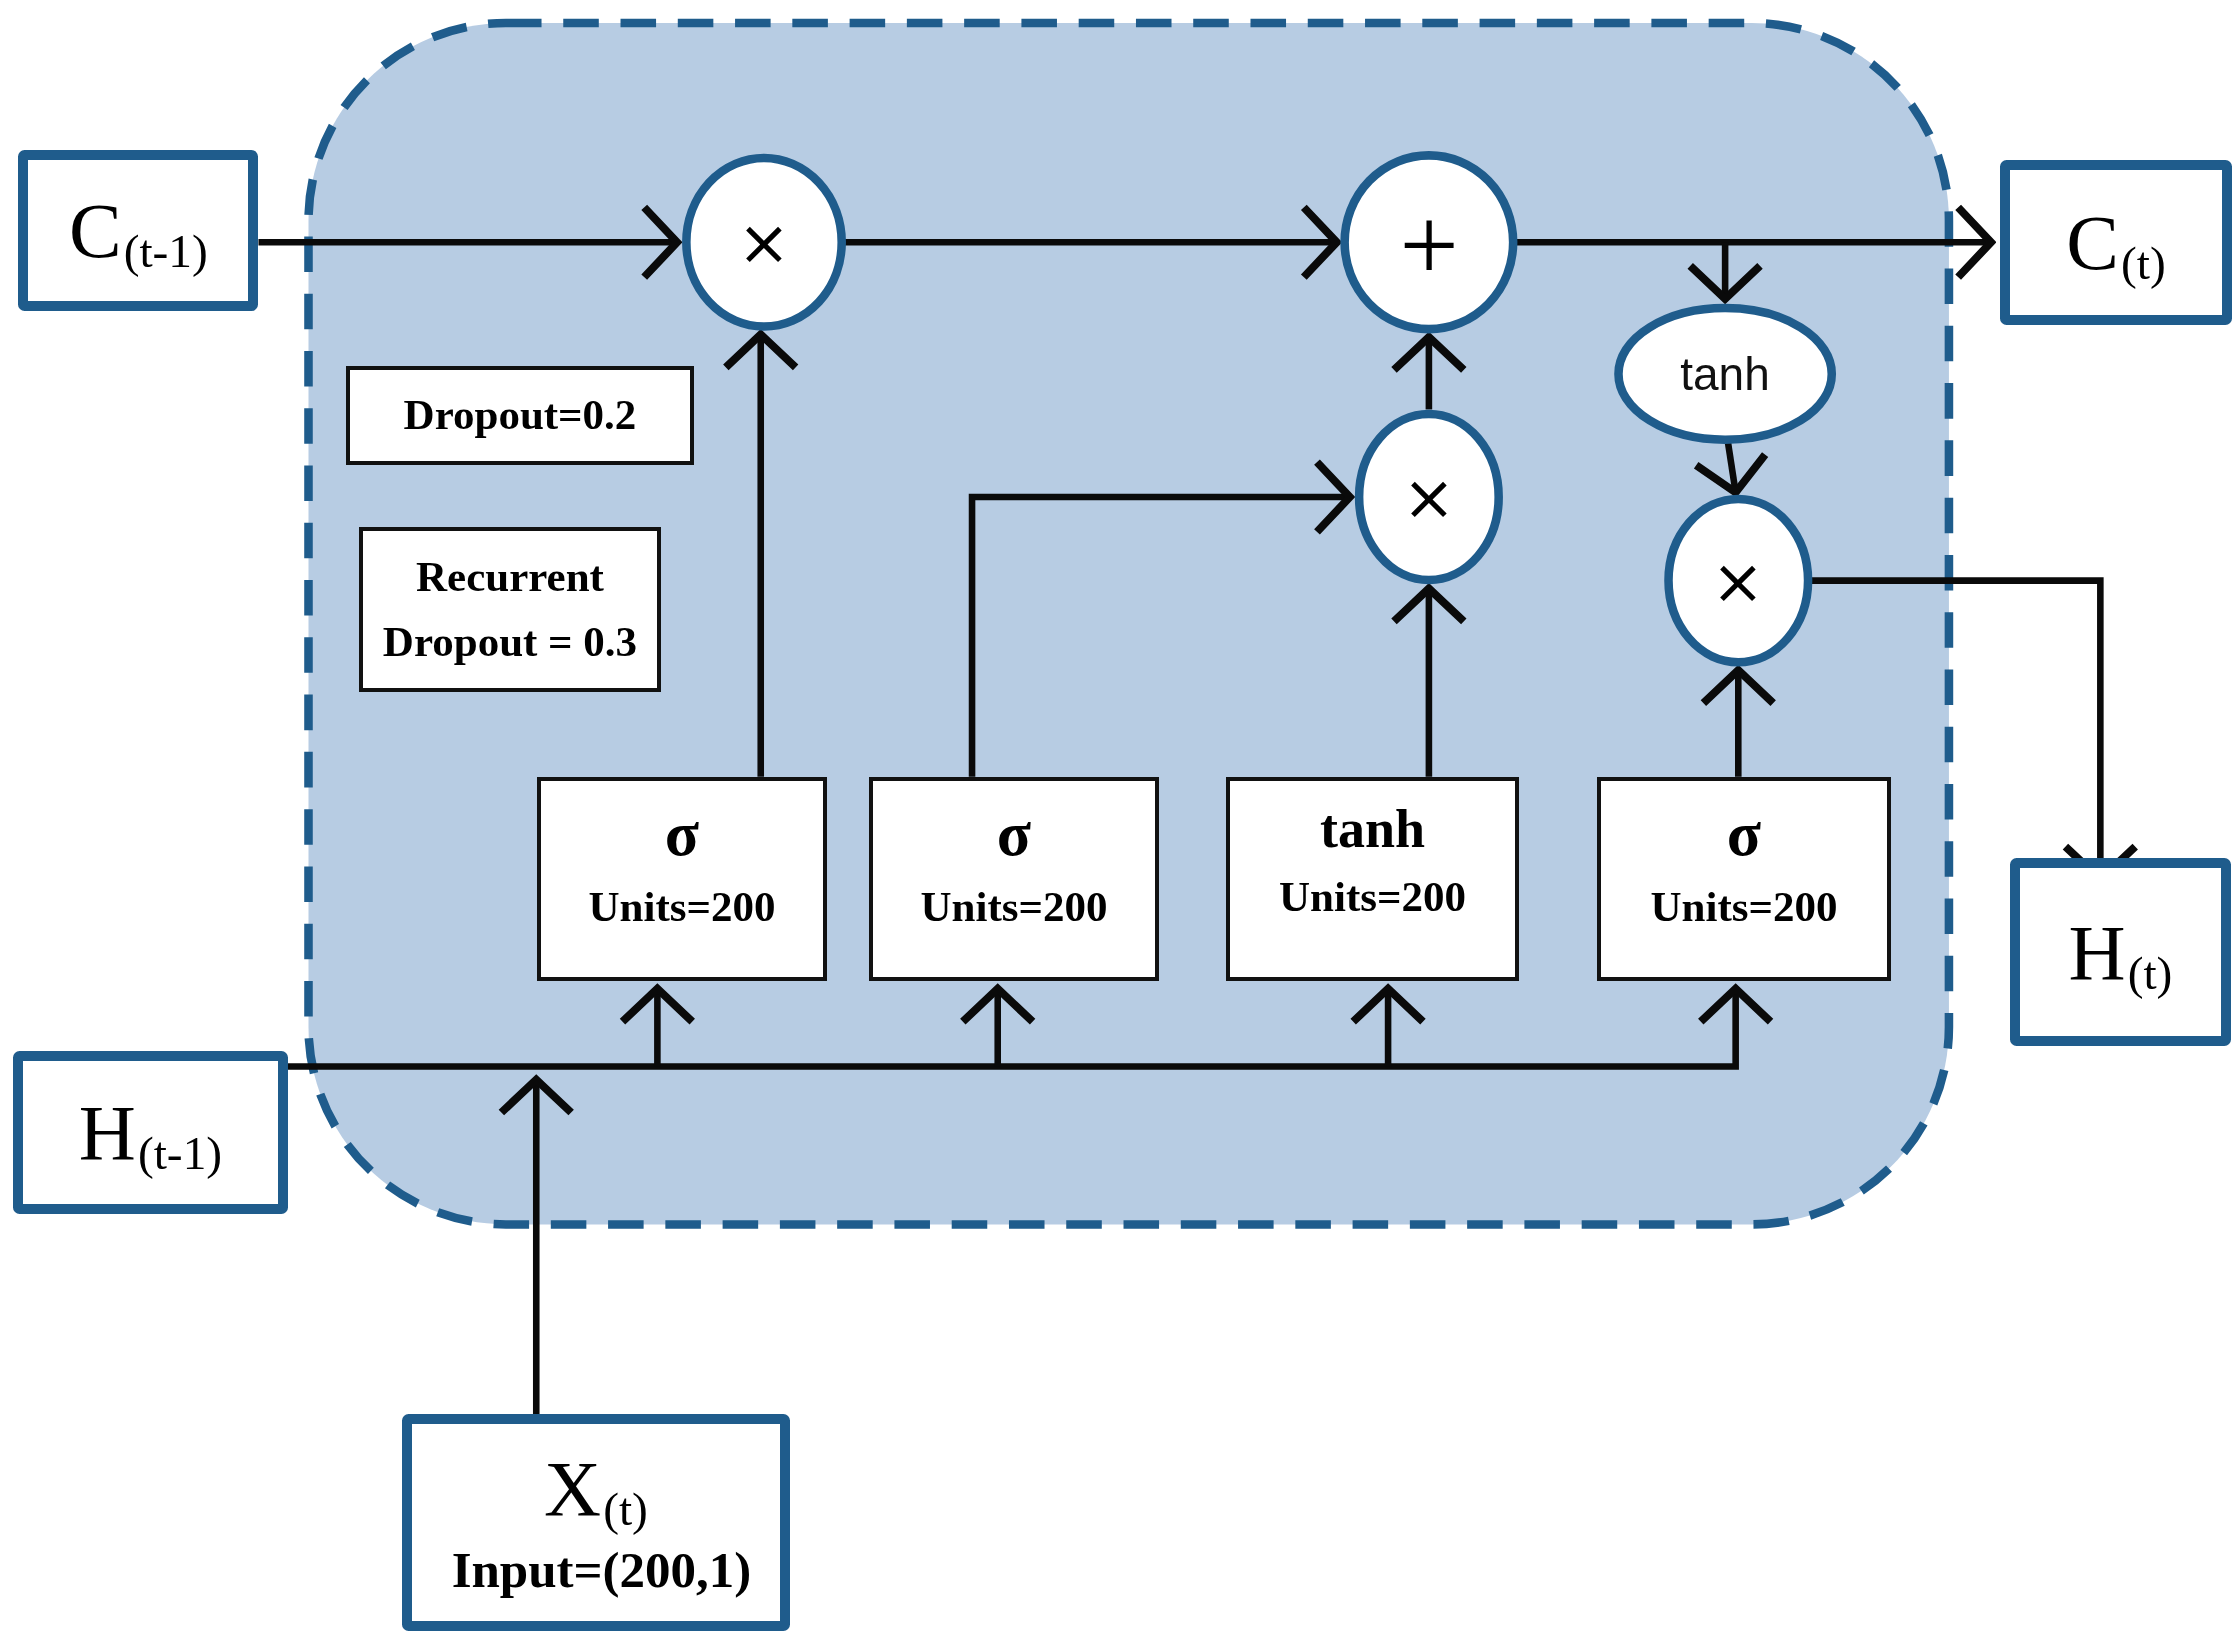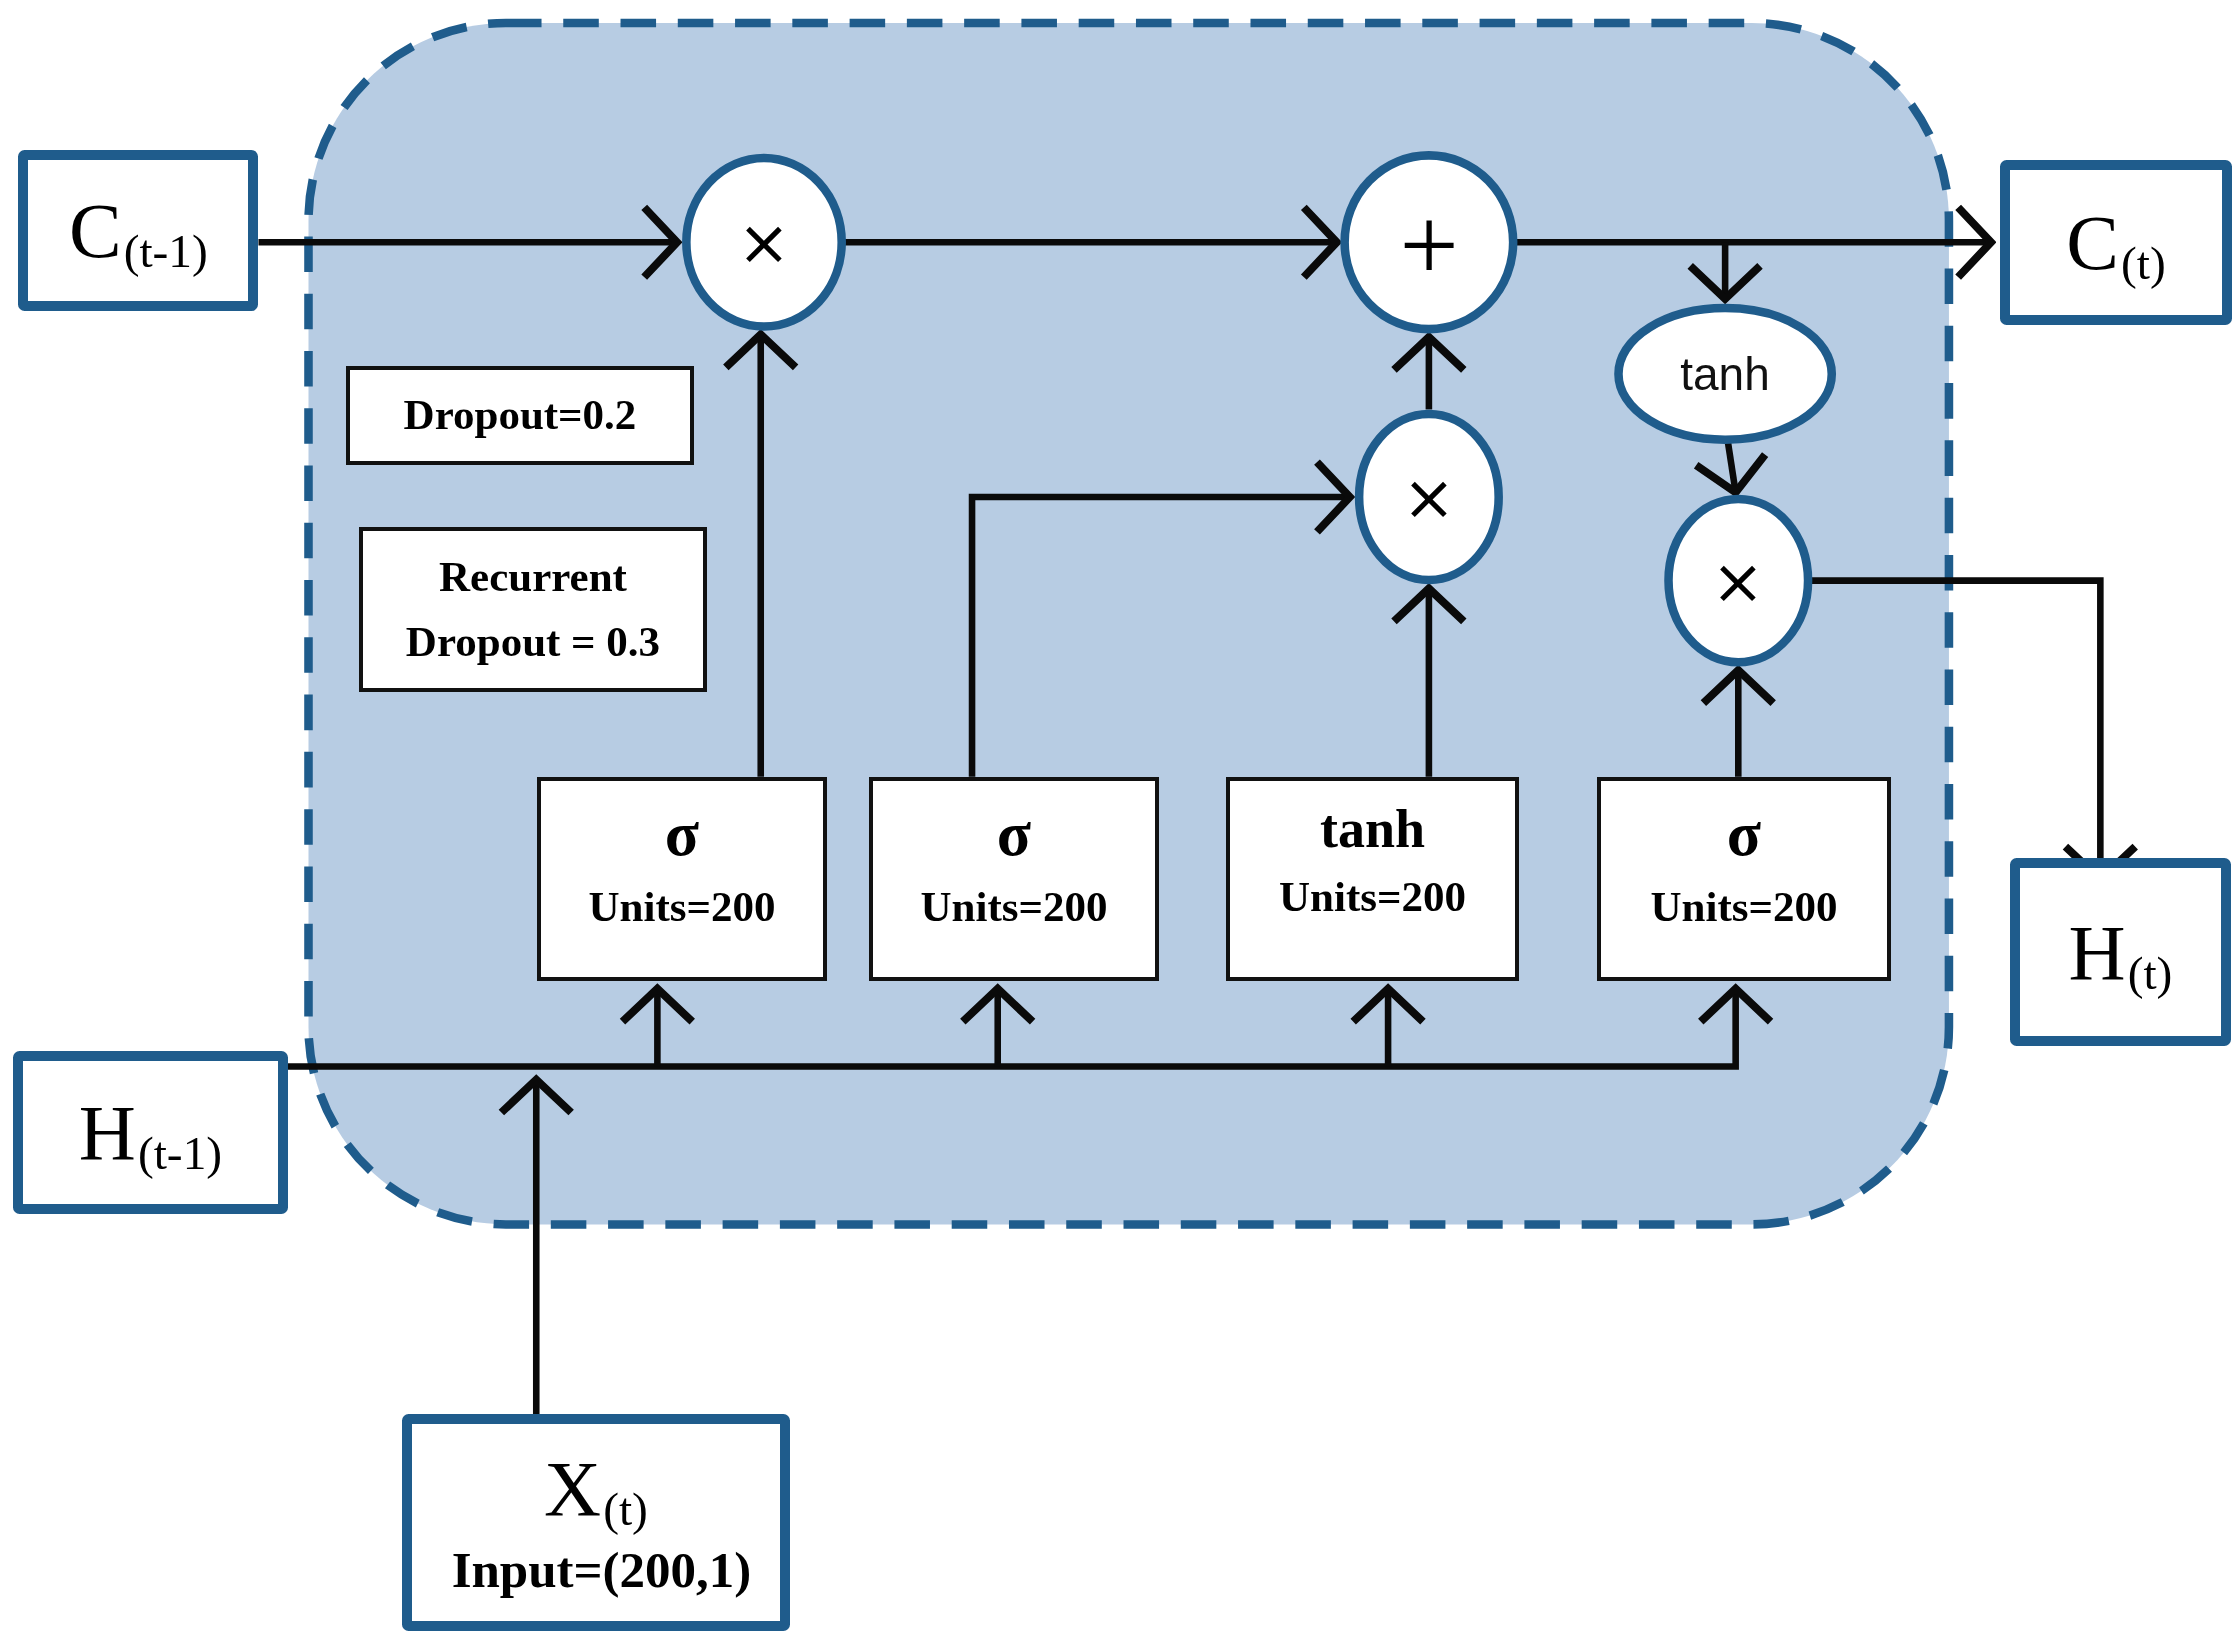--- a/index.html
+++ b/index.html
@@ -109,19 +109,19 @@
 
   <div class="box gate" style="left:1597px;top:777px;width:294px;height:204px;">
     <span class="sym">σ</span>
     <span class="units">Units=200</span>
   </div>
 
   <div class="box note" style="left:346px;top:366px;width:348px;height:99px;">
     <span class="line">Dropout=0.2</span>
   </div>
 
-  <div class="box note" style="left:359px;top:527px;width:348px;height:165px;">
+  <div class="box note" style="left:359px;top:527px;width:302px;height:165px;">
     <span class="line">Recurrent</span>
     <span class="line">Dropout = 0.3</span>
   </div>
 
 </div>
 
 
 </body></html>

